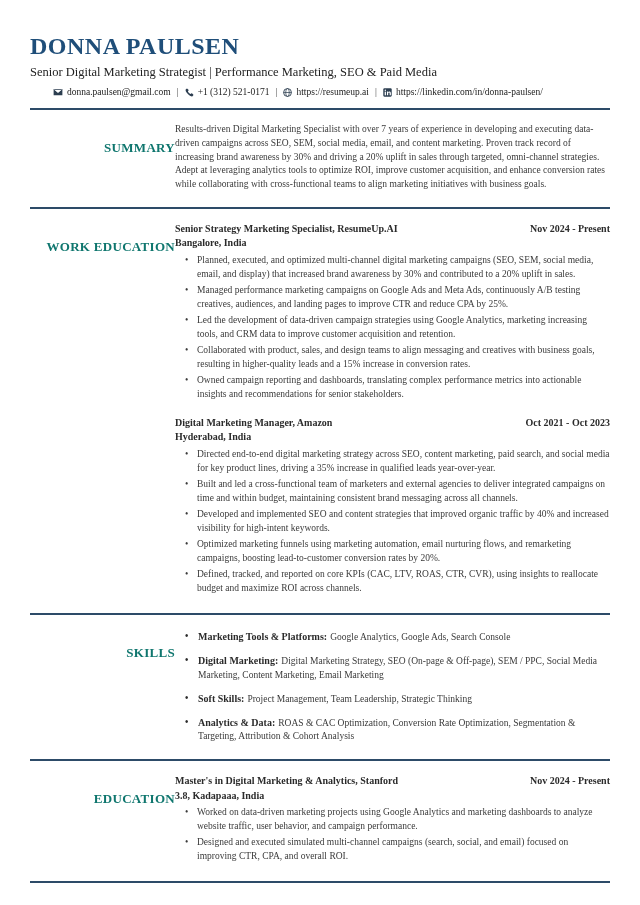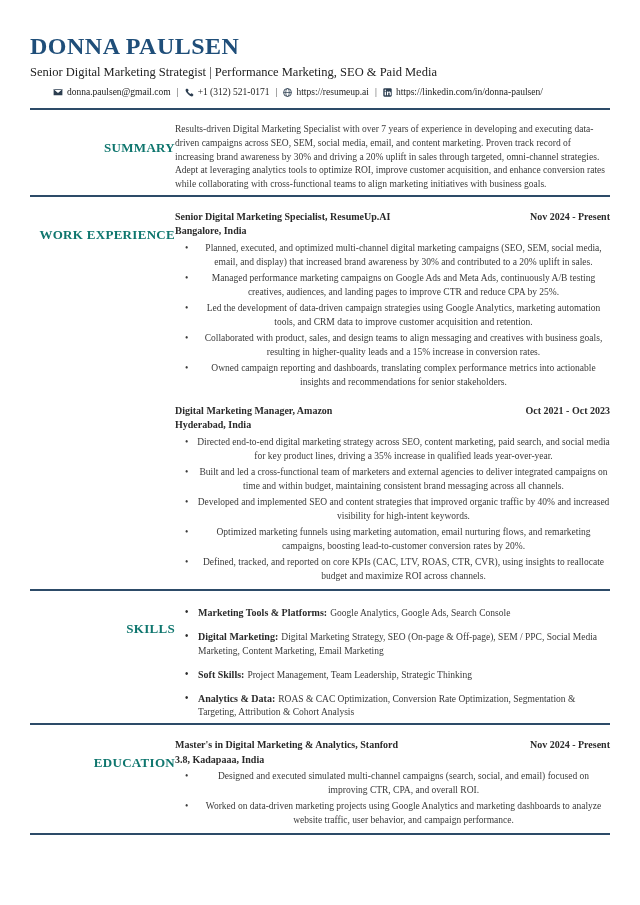--- a/index.html
+++ b/index.html
@@ -23,33 +23,33 @@
   .contact-item .ico { display:inline-flex; margin-right:4px; }
   .contact-sep { margin:0 6px; color:#444; }
   .divider { border:none; border-top:2px solid #2d4b68; margin-top:9px; }
   
   .section { display:grid; grid-template-columns:145px 1fr; border-top:2px solid #2d4b68; }
   .section.first { border-top:none; }
   .section-label {
     font-size:13px; font-weight:700; color:#0f766e;
     letter-spacing:0.3px; padding-top:30px;text-align:right;
   }
-  .section-body { padding-top:13px; padding-bottom:3px; }
+  .section-body { padding-top:13px; padding-bottom:15px; }
   .summary-text { font-size:9.5px; line-height:13.8px; color:#3a3a3a; }
   
   .entry { margin-bottom:14px; }
   .entry:last-child { margin-bottom:0; }
   .entry-head { display:flex; justify-content:space-between; align-items:baseline; }
   .entry-title { font-size:10px; font-weight:700; color:#2b2b2b; line-height:14.5px; }
   .entry-dates { font-size:10px; font-weight:700; color:#2b2b2b; line-height:14.5px; white-space:nowrap; padding-left:10px; }
   .entry-loc { font-size:10px; font-weight:700; color:#2b2b2b; line-height:14.5px; }
   ul.bullets { list-style:none; margin-top:3px; padding-left:10px; }
   ul.bullets li {
     position:relative; padding-left:12px;
-    font-size:9.5px; line-height:13.8px; color:#3a3a3a; margin-bottom:2.5px;text-align:center;
+    font-size:9.5px; line-height:13.8px; color:#3a3a3a; margin-bottom:2.5px;
   }
   ul.bullets li::before { content:"•"; position:absolute; left:0; top:0; color:#3a3a3a; }
   
   ul.skills { list-style:none; padding-left:10px; padding-top:2px; }
   ul.skills li {
     position:relative; padding-left:13px;
     font-size:9.5px; line-height:13.8px; color:#3a3a3a; margin-bottom:9px;
   }
   ul.skills li:last-child { margin-bottom:0; }
   ul.skills li::before { content:"•"; position:absolute; left:0; top:0; font-weight:700; color:#2b2b2b; }
@@ -111,33 +111,33 @@
   </div>
 
   <div class="section first">
     <div class="section-label">SUMMARY</div>
     <div class="section-body">
       <div class="summary-text">Results-driven Digital Marketing Specialist with over 7 years of experience in developing and executing data-driven campaigns across SEO, SEM, social media, email, and content marketing. Proven track record of increasing brand awareness by 30% and driving a 20% uplift in sales through targeted, omni-channel strategies. Adept at leveraging analytics tools to optimize ROI, improve customer acquisition, and enhance conversion rates while collaborating with cross-functional teams to align marketing initiatives with business goals.</div>
     </div>
   </div>
 
   <div class="section">
-    <div class="section-label">WORK EXPERIENCE</div>
+    <div class="section-label">WORK EDUCATION</div>
     <div class="section-body">
 
       <div class="entry">
         <div class="entry-head">
-          <span class="entry-title">Senior Digital Marketing Specialist, ResumeUp.AI</span>
+          <span class="entry-title">Senior Strategy Marketing Specialist, ResumeUp.AI</span>
           <span class="entry-dates">Nov 2024 - Present</span>
         </div>
         <div class="entry-loc">Bangalore, India</div>
         <ul class="bullets">
           <li>Planned, executed, and optimized multi-channel digital marketing campaigns (SEO, SEM, social media, email, and display) that increased brand awareness by 30% and contributed to a 20% uplift in sales.</li>
           <li>Managed performance marketing campaigns on Google Ads and Meta Ads, continuously A/B testing creatives, audiences, and landing pages to improve CTR and reduce CPA by 25%.</li>
-          <li>Led the development of data-driven campaign strategies using Google Analytics, marketing automation tools, and CRM data to improve customer acquisition and retention.</li>
+          <li>Led the development of data-driven campaign strategies using Google Analytics, marketing increasing tools, and CRM data to improve customer acquisition and retention.</li>
           <li>Collaborated with product, sales, and design teams to align messaging and creatives with business goals, resulting in higher-quality leads and a 15% increase in conversion rates.</li>
           <li>Owned campaign reporting and dashboards, translating complex performance metrics into actionable insights and recommendations for senior stakeholders.</li>
         </ul>
       </div>
 
       <div class="entry">
         <div class="entry-head">
           <span class="entry-title">Digital Marketing Manager, Amazon</span>
           <span class="entry-dates">Oct 2021 - Oct 2023</span>
         </div>
@@ -177,22 +177,22 @@
   <div class="section">
     <div class="section-label">EDUCATION</div>
     <div class="section-body">
       <div class="entry">
         <div class="entry-head">
           <span class="entry-title">Master's in Digital Marketing &amp; Analytics, Stanford</span>
           <span class="entry-dates">Nov 2024 - Present</span>
         </div>
         <div class="entry-loc">3.8, Kadapaaa, India</div>
         <ul class="bullets">
+          <li>Worked on data-driven marketing projects using Google Analytics and marketing dashboards to analyze website traffic, user behavior, and campaign performance.</li>
           <li>Designed and executed simulated multi-channel campaigns (search, social, and email) focused on improving CTR, CPA, and overall ROI.</li>
-          <li>Worked on data-driven marketing projects using Google Analytics and marketing dashboards to analyze website traffic, user behavior, and campaign performance.</li>
         </ul>
       </div>
     </div>
   </div>
 
   <hr class="final-divider">
 
 </div>
 
 </body></html>

